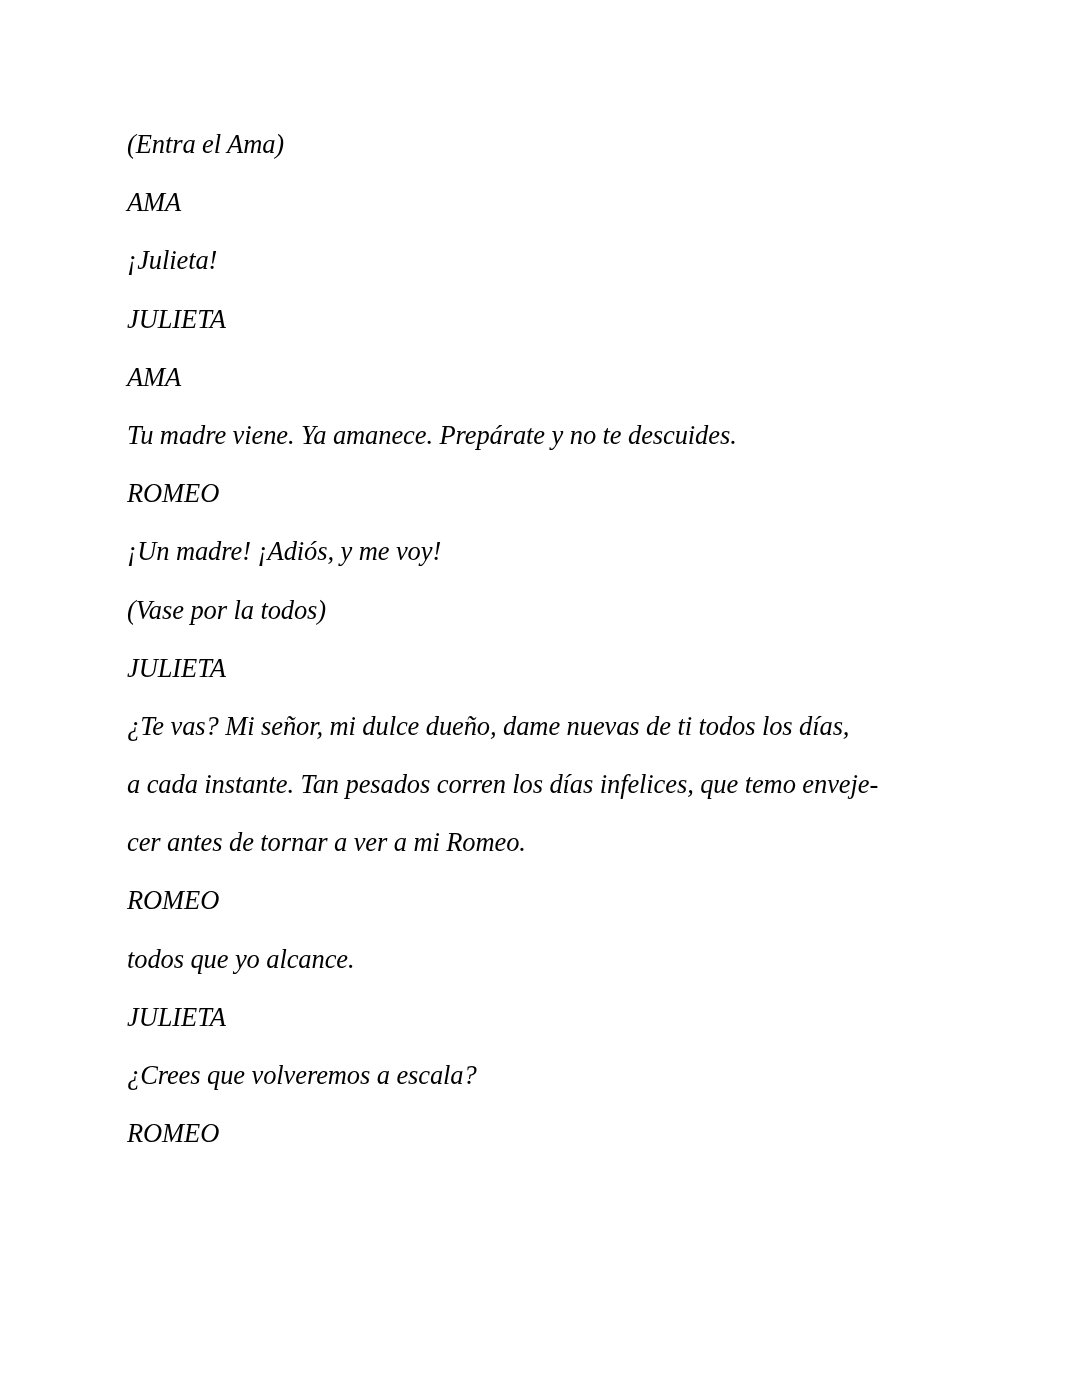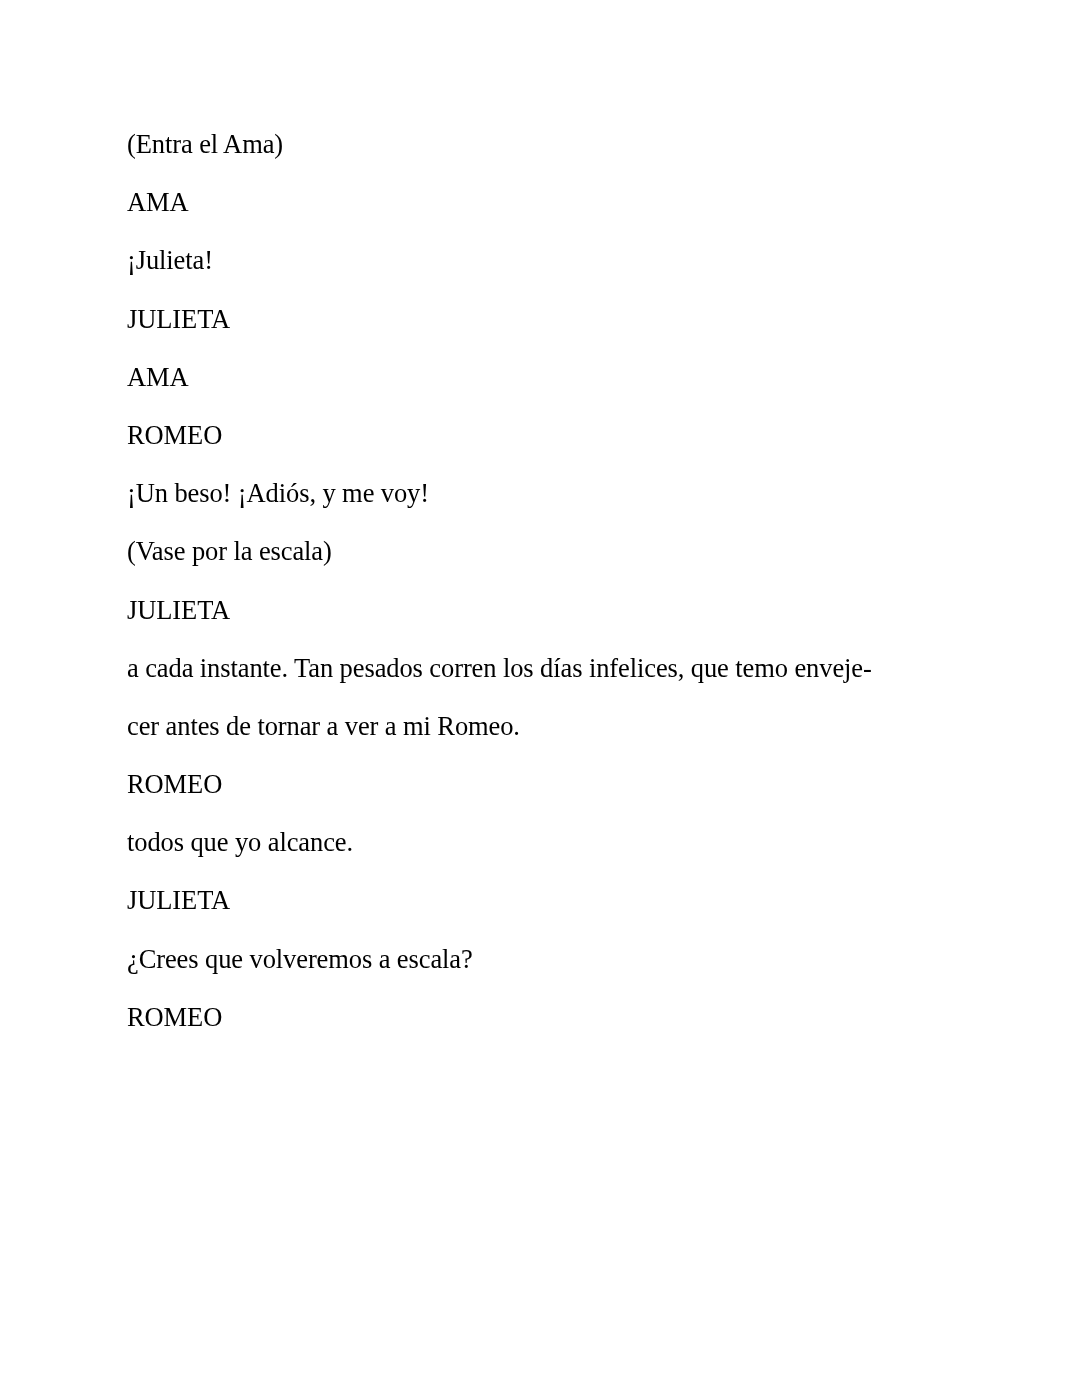--- a/index.html
+++ b/index.html
@@ -20,35 +20,38 @@
       left: 127px;
       top: 126px;
       width: 800px;
     }
     .line {
       font-size: 26.5px;
       height: 58.2px;
       line-height: 36px;
       white-space: nowrap;
       letter-spacing: -0.1px;
+      font-style: italic;
     }
   </style>
 </head>
 <body>
 
 <div class="page">
   <div class="line">(Entra el Ama)</div>
   <div class="line">AMA</div>
   <div class="line">¡Julieta!</div>
   <div class="line">JULIETA</div>
   <div class="line">AMA</div>
+  <div class="line">Tu madre viene. Ya amanece. Prepárate y no te descuides.</div>
   <div class="line">ROMEO</div>
-  <div class="line">¡Un beso! ¡Adiós, y me voy!</div>
-  <div class="line">(Vase por la escala)</div>
+  <div class="line">¡Un madre! ¡Adiós, y me voy!</div>
+  <div class="line">(Vase por la todos)</div>
   <div class="line">JULIETA</div>
+  <div class="line">¿Te vas? Mi señor, mi dulce dueño, dame nuevas de ti todos los días,</div>
   <div class="line">a cada instante. Tan pesados corren los días infelices, que temo enveje-</div>
   <div class="line">cer antes de tornar a ver a mi Romeo.</div>
   <div class="line">ROMEO</div>
   <div class="line">todos que yo alcance.</div>
   <div class="line">JULIETA</div>
   <div class="line">¿Crees que volveremos a escala?</div>
   <div class="line">ROMEO</div>
 </div>
 
 </body></html>

